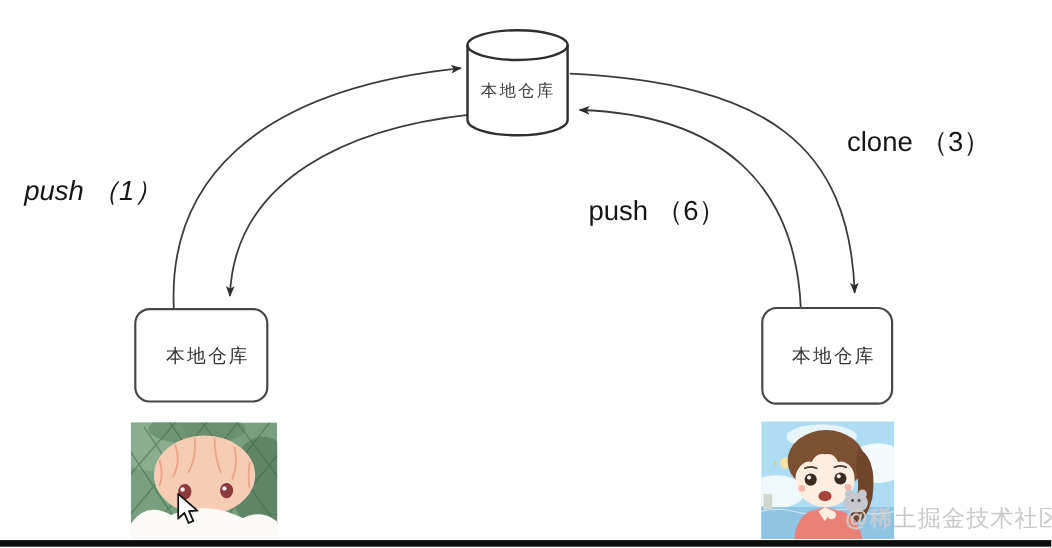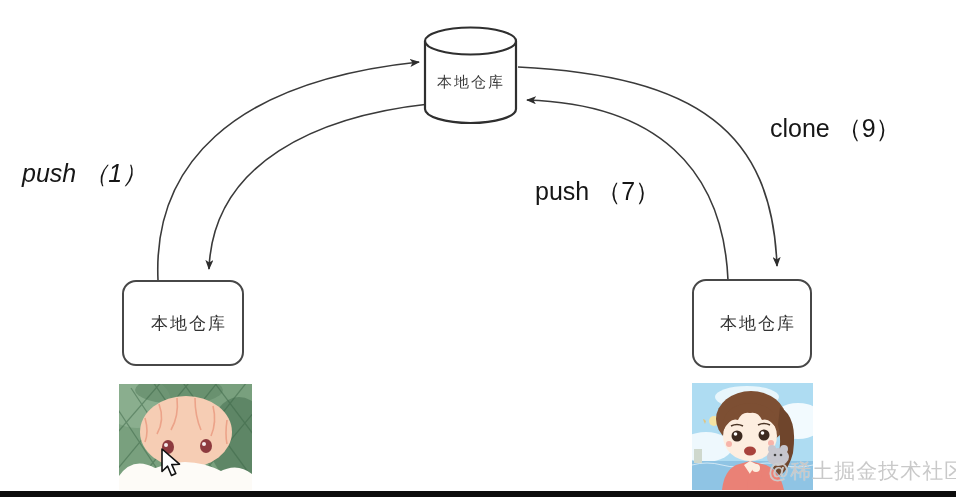--- a/index.html
+++ b/index.html
@@ -61,22 +61,22 @@
   <div class="remote-label">本地仓库</div>
 
   <div class="node-box left">
     <span class="node-label">本地仓库</span>
   </div>
   <div class="node-box right">
     <span class="node-label">本地仓库</span>
   </div>
 
   <div class="arrow-label push1">push （1）</div>
-  <div class="arrow-label push3">push （7）</div>
-  <div class="arrow-label clone2">clone （9）</div>
+  <div class="arrow-label push3">push （6）</div>
+  <div class="arrow-label clone2">clone （3）</div>
 
   <svg class="avatar left" viewBox="0 0 133 106" preserveAspectRatio="none">
     <rect width="133" height="106" fill="#79a07e"></rect>
     <ellipse cx="18" cy="18" rx="34" ry="26" fill="#8fb292" opacity="0.8"></ellipse>
     <ellipse cx="120" cy="55" rx="30" ry="42" fill="#587f60" opacity="0.8"></ellipse>
     <ellipse cx="60" cy="6" rx="44" ry="14" fill="#628a69" opacity="0.7"></ellipse>
     <g stroke="#3c6647" stroke-width="1.3" opacity="0.5">
       <path d="M-6 18 L52 106"></path>
         <path d="M12 4 L78 104"></path>
         <path d="M34 -2 L104 100"></path>

